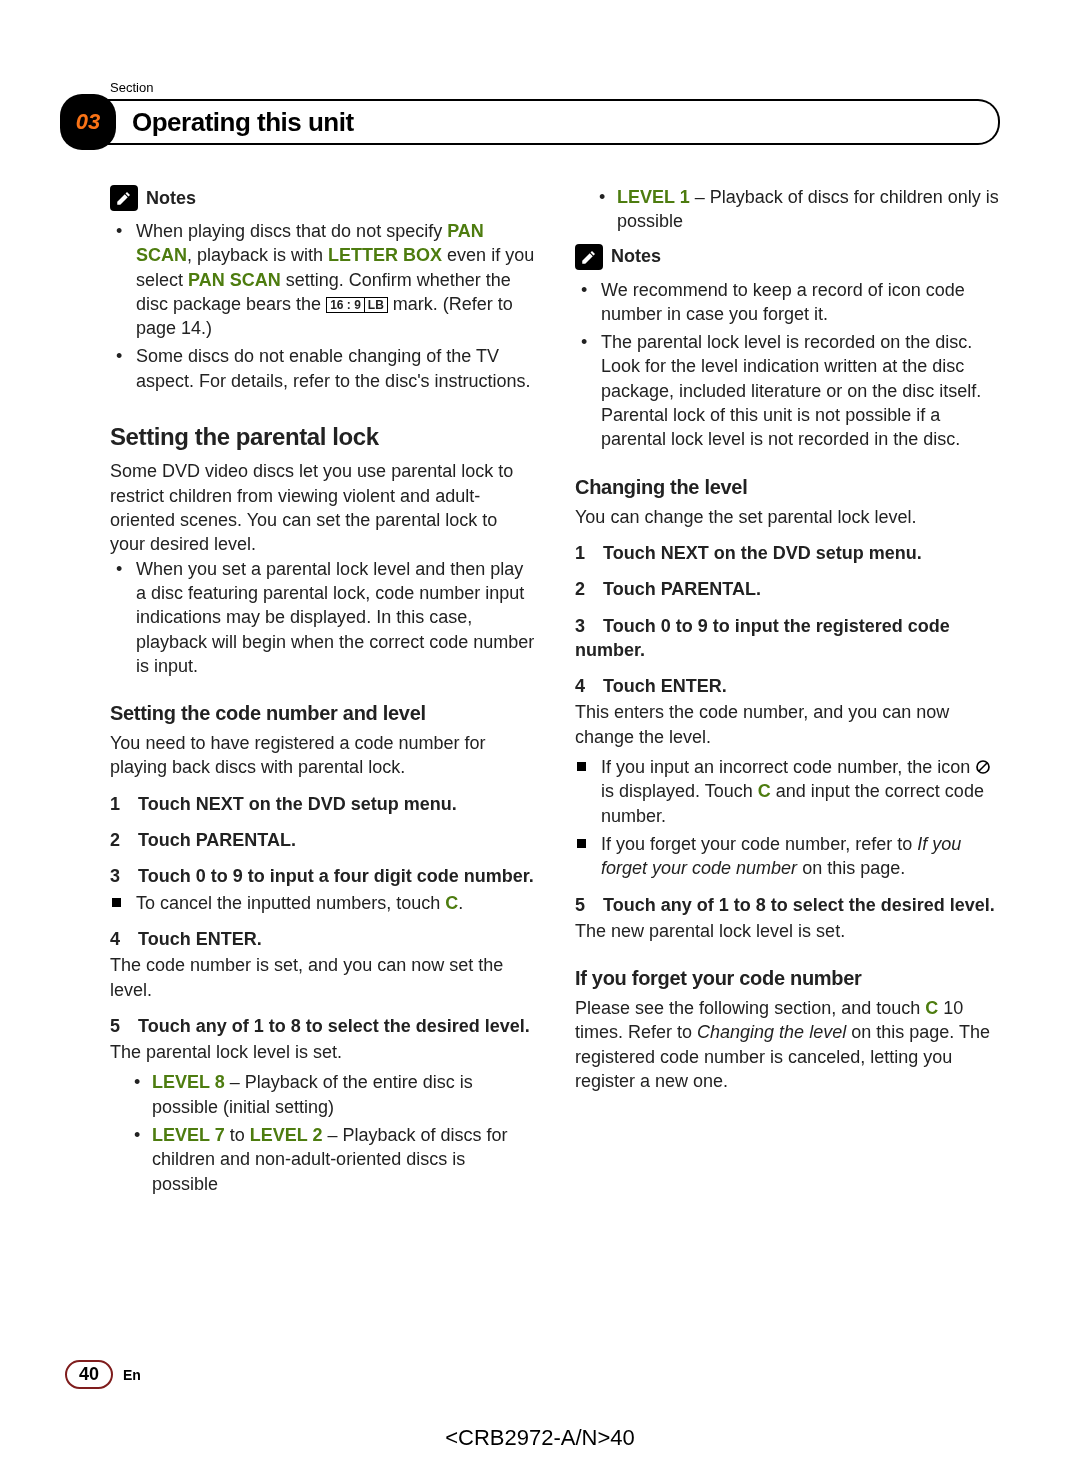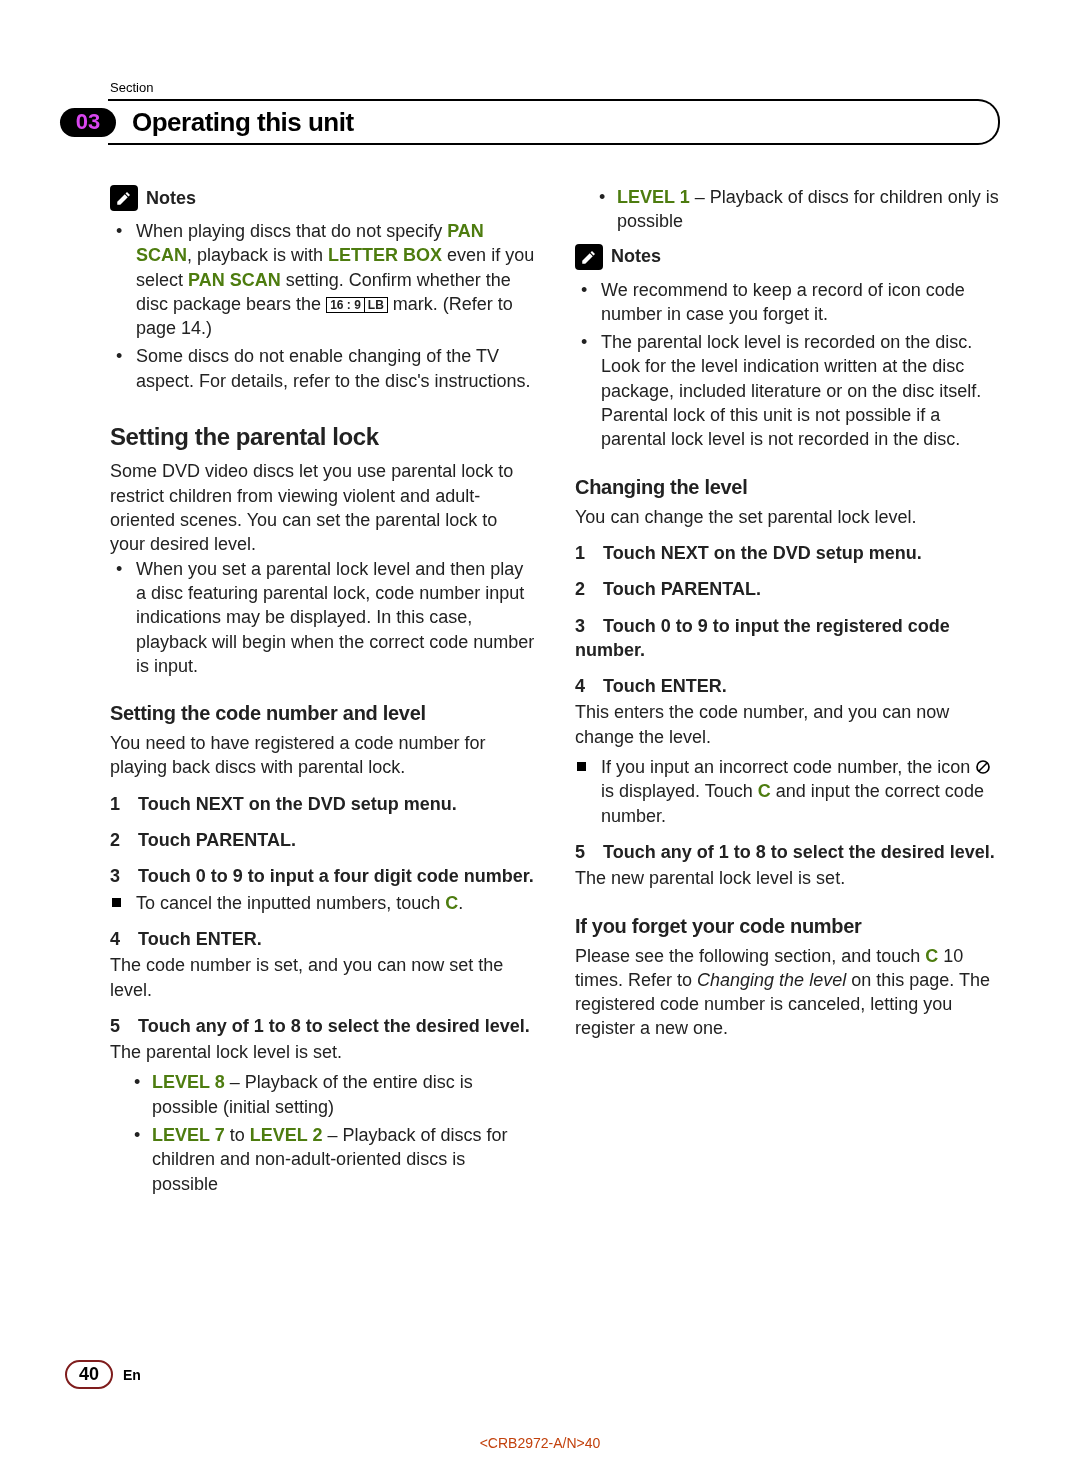--- a/index.html
+++ b/index.html
@@ -26,32 +26,33 @@
   }
   .header-row {
     display: flex;
     align-items: center;
     height: 46px;
     margin-bottom: 40px;
     margin-left: -50px;
   }
   .header-badge {
     width: 56px;
-    height: 29px;
+    height: 56px;
     background: #000;
     border-radius: 22px;
-    color: #d946ef;
+    color: #f97316;
     font-weight: bold;
     font-size: 22px;
     display: flex;
     align-items: center;
     justify-content: center;
     margin-right: -8px;
     z-index: 2;
     position: relative;
+    font-style: italic;
   }
   .header-title-wrap {
     flex: 1;
     height: 42px;
     border: 2px solid #000;
     border-left: none;
     border-radius: 0 22px 22px 0;
     display: flex;
     align-items: center;
     padding-left: 24px;
@@ -201,22 +202,22 @@
   .lang {
     font-weight: bold;
     font-size: 14px;
   }
   .doc-code {
     position: absolute;
     bottom: 28px;
     left: 0;
     right: 0;
     text-align: center;
-    font-size: 14px;
-    color: #c2410c;
+    font-size: 22px;
+    color: #000000;
   }
   b { font-weight: bold; color: #4d7c0f; }
   em.ital { font-style: italic; }
 </style>
 </head>
 <body>
 
 <div class="page">
 
   <div class="section-label">Section</div>
@@ -300,20 +301,23 @@
       <div class="step"><span class="step-label">4 Touch ENTER.</span></div>
       <div class="step-body">This enters the code number, and you can now change the level.</div>
 
       <ul class="squares">
         <li>
           <span>If you input an incorrect code number, the icon </span><span class="prohibit"><svg viewBox="0 0 24 24">
                 <circle cx="12" cy="12" r="9" fill="none" stroke="#000" stroke-width="2.5"></circle>
                 <line x1="6" y1="18" x2="18" y2="6" stroke="#000" stroke-width="2.5"></line>
               </svg></span><span> is displayed. Touch </span><b>C</b><span> and input the correct code number.</span>
         </li>
+        <li>
+          <span>If you forget your code number, refer to </span><em class="ital">If you forget your code number</em><span> on this page.</span>
+        </li>
       </ul>
 
       <div class="step"><span class="step-label">5 Touch any of 1 to 8 to select the desired level.</span></div>
       <div class="step-body">The new parental lock level is set.</div>
 
       <h3 class="h3">If you forget your code number</h3>
       <div>
         <span>Please see the following section, and touch </span><b>C</b><span> 10 times. Refer to </span><em class="ital">Changing the level</em><span> on this page. The registered code number is canceled, letting you register a new one.</span>
       </div>
     </div>

